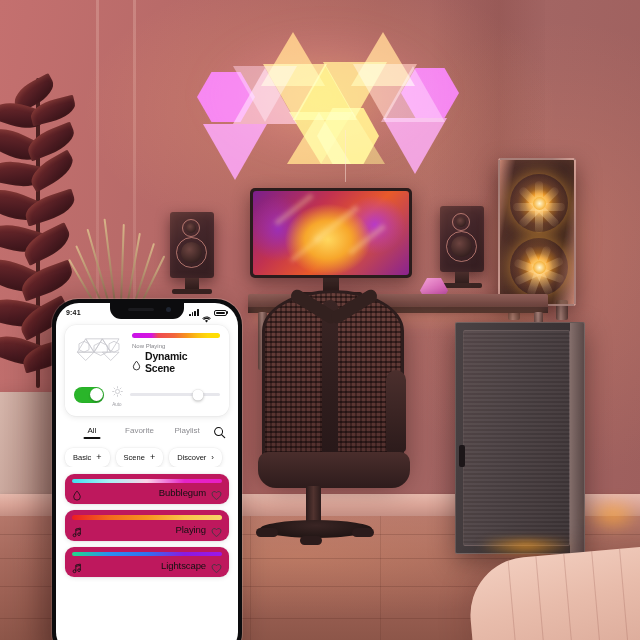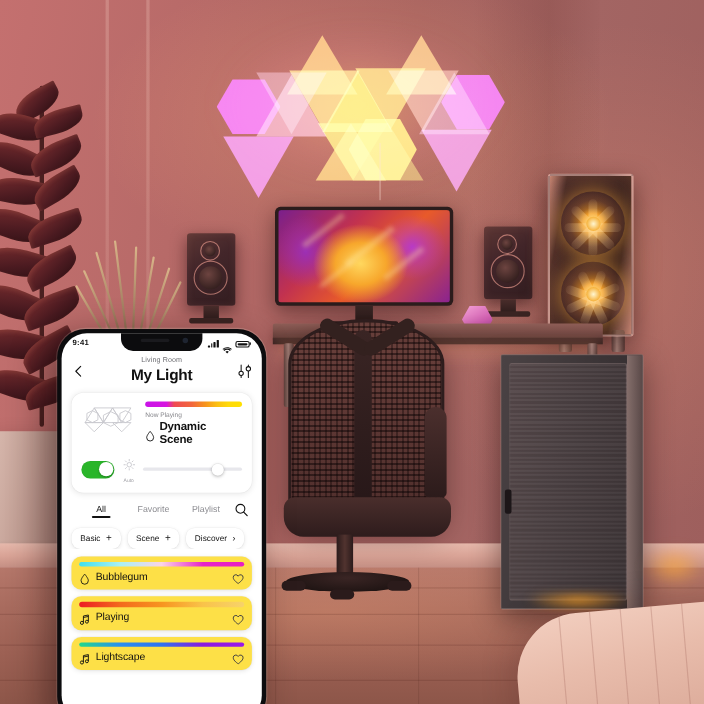--- a/index.html
+++ b/index.html
@@ -400,22 +400,23 @@
     box-shadow: 0 1px 4px rgba(0,0,0,.10), 0 0 0 .5px rgba(0,0,0,.04);
     display: flex; align-items: flex-end; gap: 5px; white-space: nowrap;
   }
   .chip-label { font-size: 7.5px; color: #111; }
   .chip-plus { font-size: 9px; color: #111; line-height: 1; }
   .chip-chev { font-size: 8px; color: #111; line-height: 1; }
 
   
   .scene-list { padding: 7px 9px 0; display: flex; flex-direction: column; gap: 6px; }
   .scene-card {
-    background: #fde047; border-radius: 9px; padding: 5px 7px 6px;
+    background: #be185d; border-radius: 9px; padding: 5px 7px 6px;
     box-shadow: 0 1px 5px rgba(0,0,0,.10), 0 0 0 .5px rgba(0,0,0,.04);
+    text-align: right;
   }
   .scene-bar { height: 4.5px; border-radius: 3px; margin-bottom: 4px; }
   .scene-row { display: flex; align-items: center; gap: 5px; }
   .scene-name { font-size: 9.5px; color: #111; flex: 1; letter-spacing: -.1px; }
   .scene-type-icon { width: 10px; height: 11px; flex: 0 0 10px; }
   .heart { width: 11px; height: 11px; flex: 0 0 11px; }
 </style>
 </head>
 <body>
 
@@ -614,37 +615,20 @@
               <path d="M8 .8c2.9 0 5.6 1.1 7.5 2.9l-1 1.2A9.6 9.6 0 0 0 8 2.3 9.6 9.6 0 0 0 1.5 4.9l-1-1.2A11 11 0 0 1 8 .8Z" fill="#111"></path>
             </svg>
         </div>
         <div style="display:flex;align-items:center;gap:.5px">
           <div class="batt"></div>
             <div class="batt-tip"></div>
         </div>
       </div>
     </div>
 
-    <div class="app-header">
-      <div class="back-btn">
-        <svg viewBox="0 0 12 12" width="11" height="11">
-            <path d="M8 1.2 3.2 6 8 10.8" stroke="#111" stroke-width="1.1" fill="none" stroke-linecap="round" stroke-linejoin="round"></path>
-          </svg>
-      </div>
-      <div class="room-label">Living Room</div>
-      <div class="light-title">My Light</div>
-      <div class="tune-btn">
-        <svg viewBox="0 0 16 16" width="15" height="15">
-          <line x1="4.5" y1="2" x2="4.5" y2="14" stroke="#111" stroke-width="1" stroke-linecap="round"></line>
-          <line x1="11.5" y1="2" x2="11.5" y2="14" stroke="#111" stroke-width="1" stroke-linecap="round"></line>
-          <circle cx="4.5" cy="10" r="2.1" fill="#fff" stroke="#111" stroke-width="1"></circle>
-          <circle cx="11.5" cy="5.6" r="2.1" fill="#fff" stroke="#111" stroke-width="1"></circle>
-        </svg>
-      </div>
-    </div>
 
     <div class="np-card">
       <div class="np-row">
         <div class="np-icon">
           <svg viewBox="0 0 60 34" width="50" height="30">
             <g stroke="#c9c9cf" stroke-width="1" fill="none">
               <polygon points="4,22 14,6 24,22"></polygon>
               <polygon points="14,6 24,22 34,6"></polygon>
               <polygon points="24,22 34,6 44,22"></polygon>
               <polygon points="34,6 44,22 54,6"></polygon>

